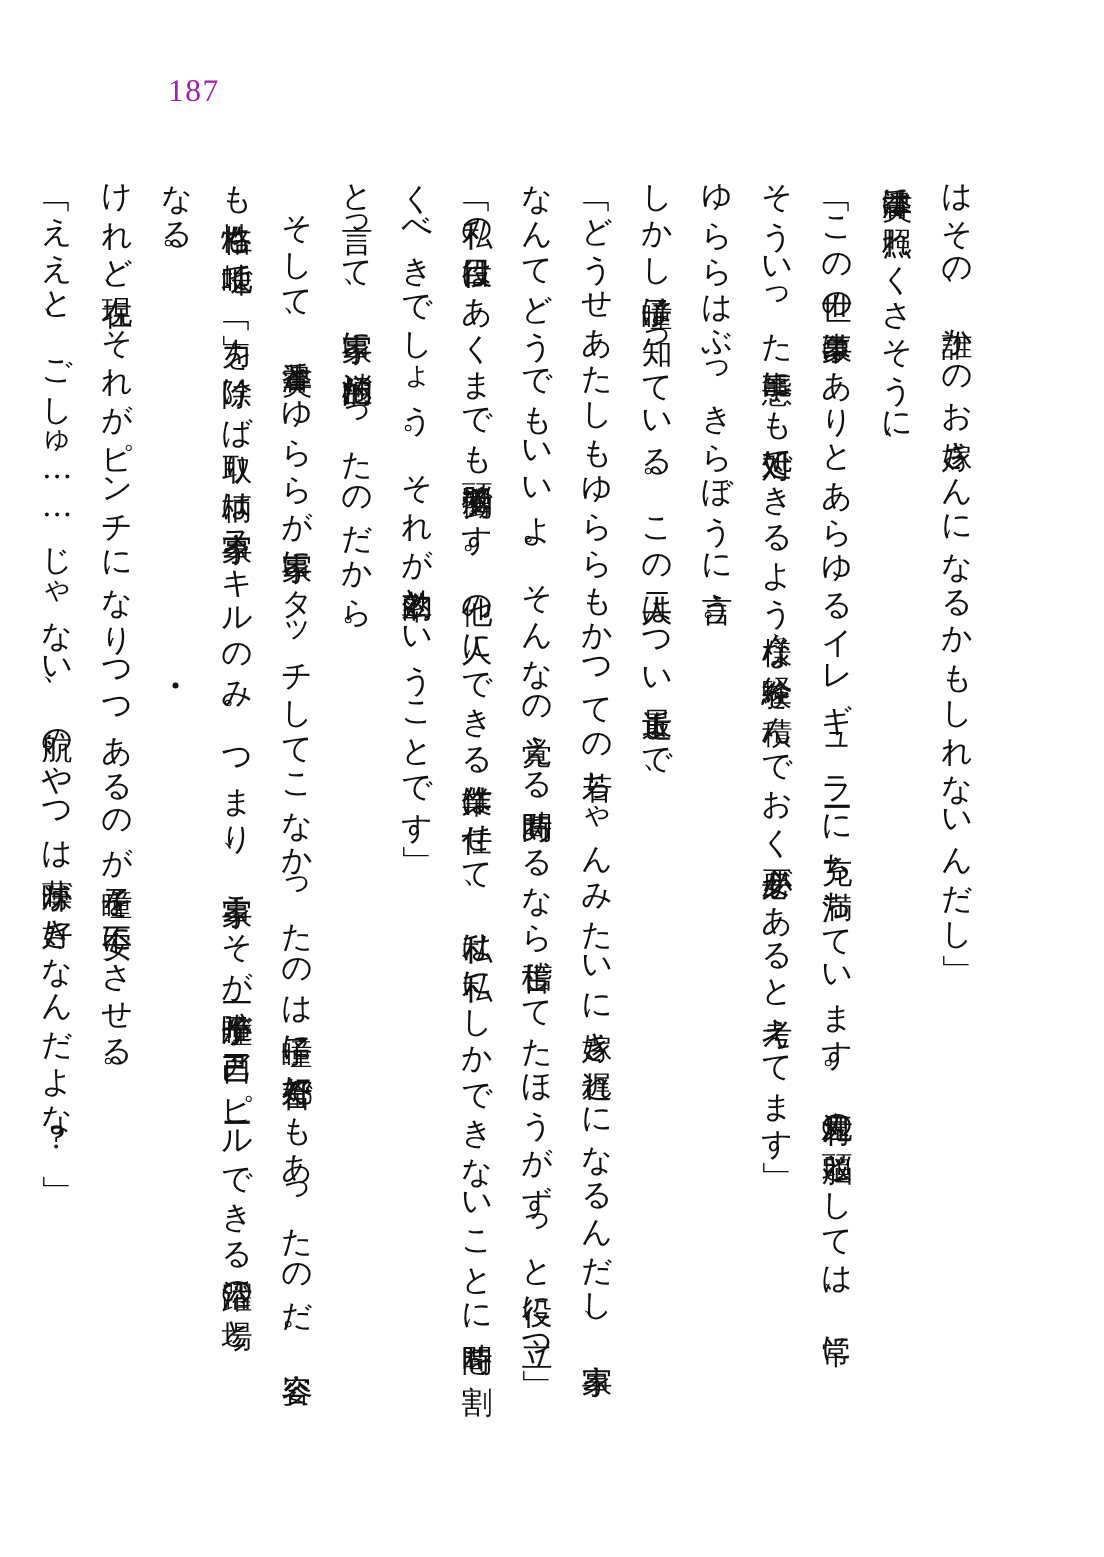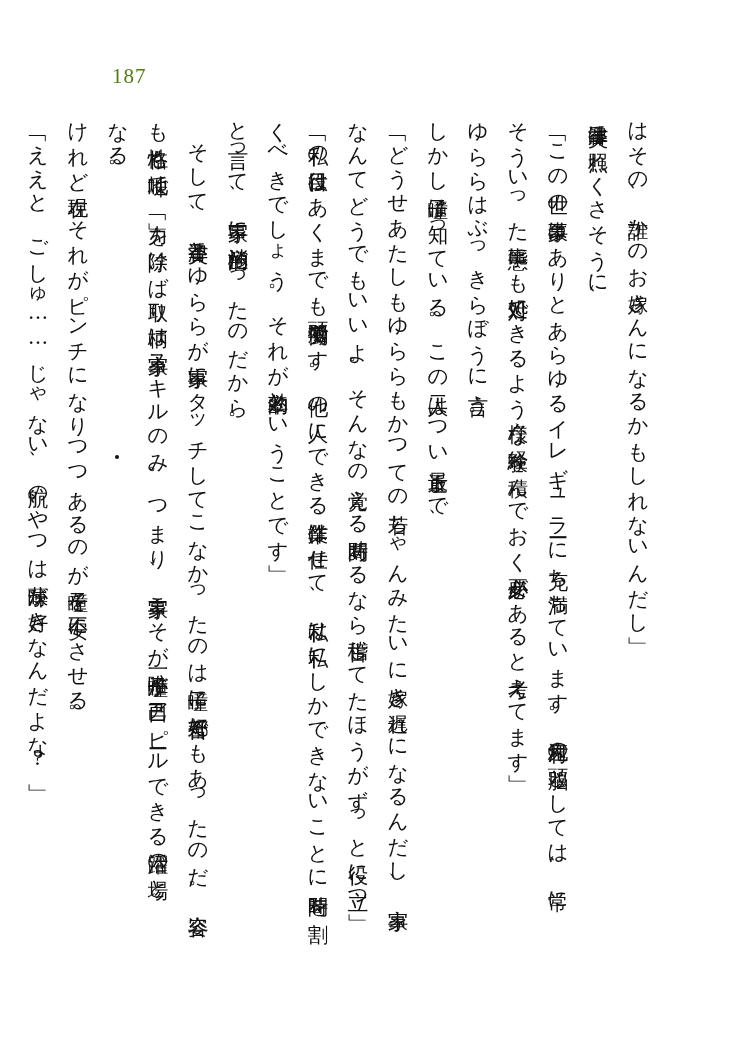--- a/index.html
+++ b/index.html
@@ -16,25 +16,25 @@
   }
   .page {
     position: relative;
     width: 736px;
     height: 1038px;
     background: #ffffff;
   }
   .page-number {
     position: absolute;
     left: 112px;
-    top: 64px;
+    top: 48px;
     font-family: "Liberation Serif", serif;
     font-size: 21px;
     letter-spacing: 1px;
-    color: #4d7c0f;
+    color: #a21caf;
   }
   .text-block {
     position: absolute;
     top: 108px;
     right: 78px;
     height: 800px;
     width: 560px;
     writing-mode: vertical-rl;
     -webkit-writing-mode: vertical-rl;
     text-orientation: upright;

